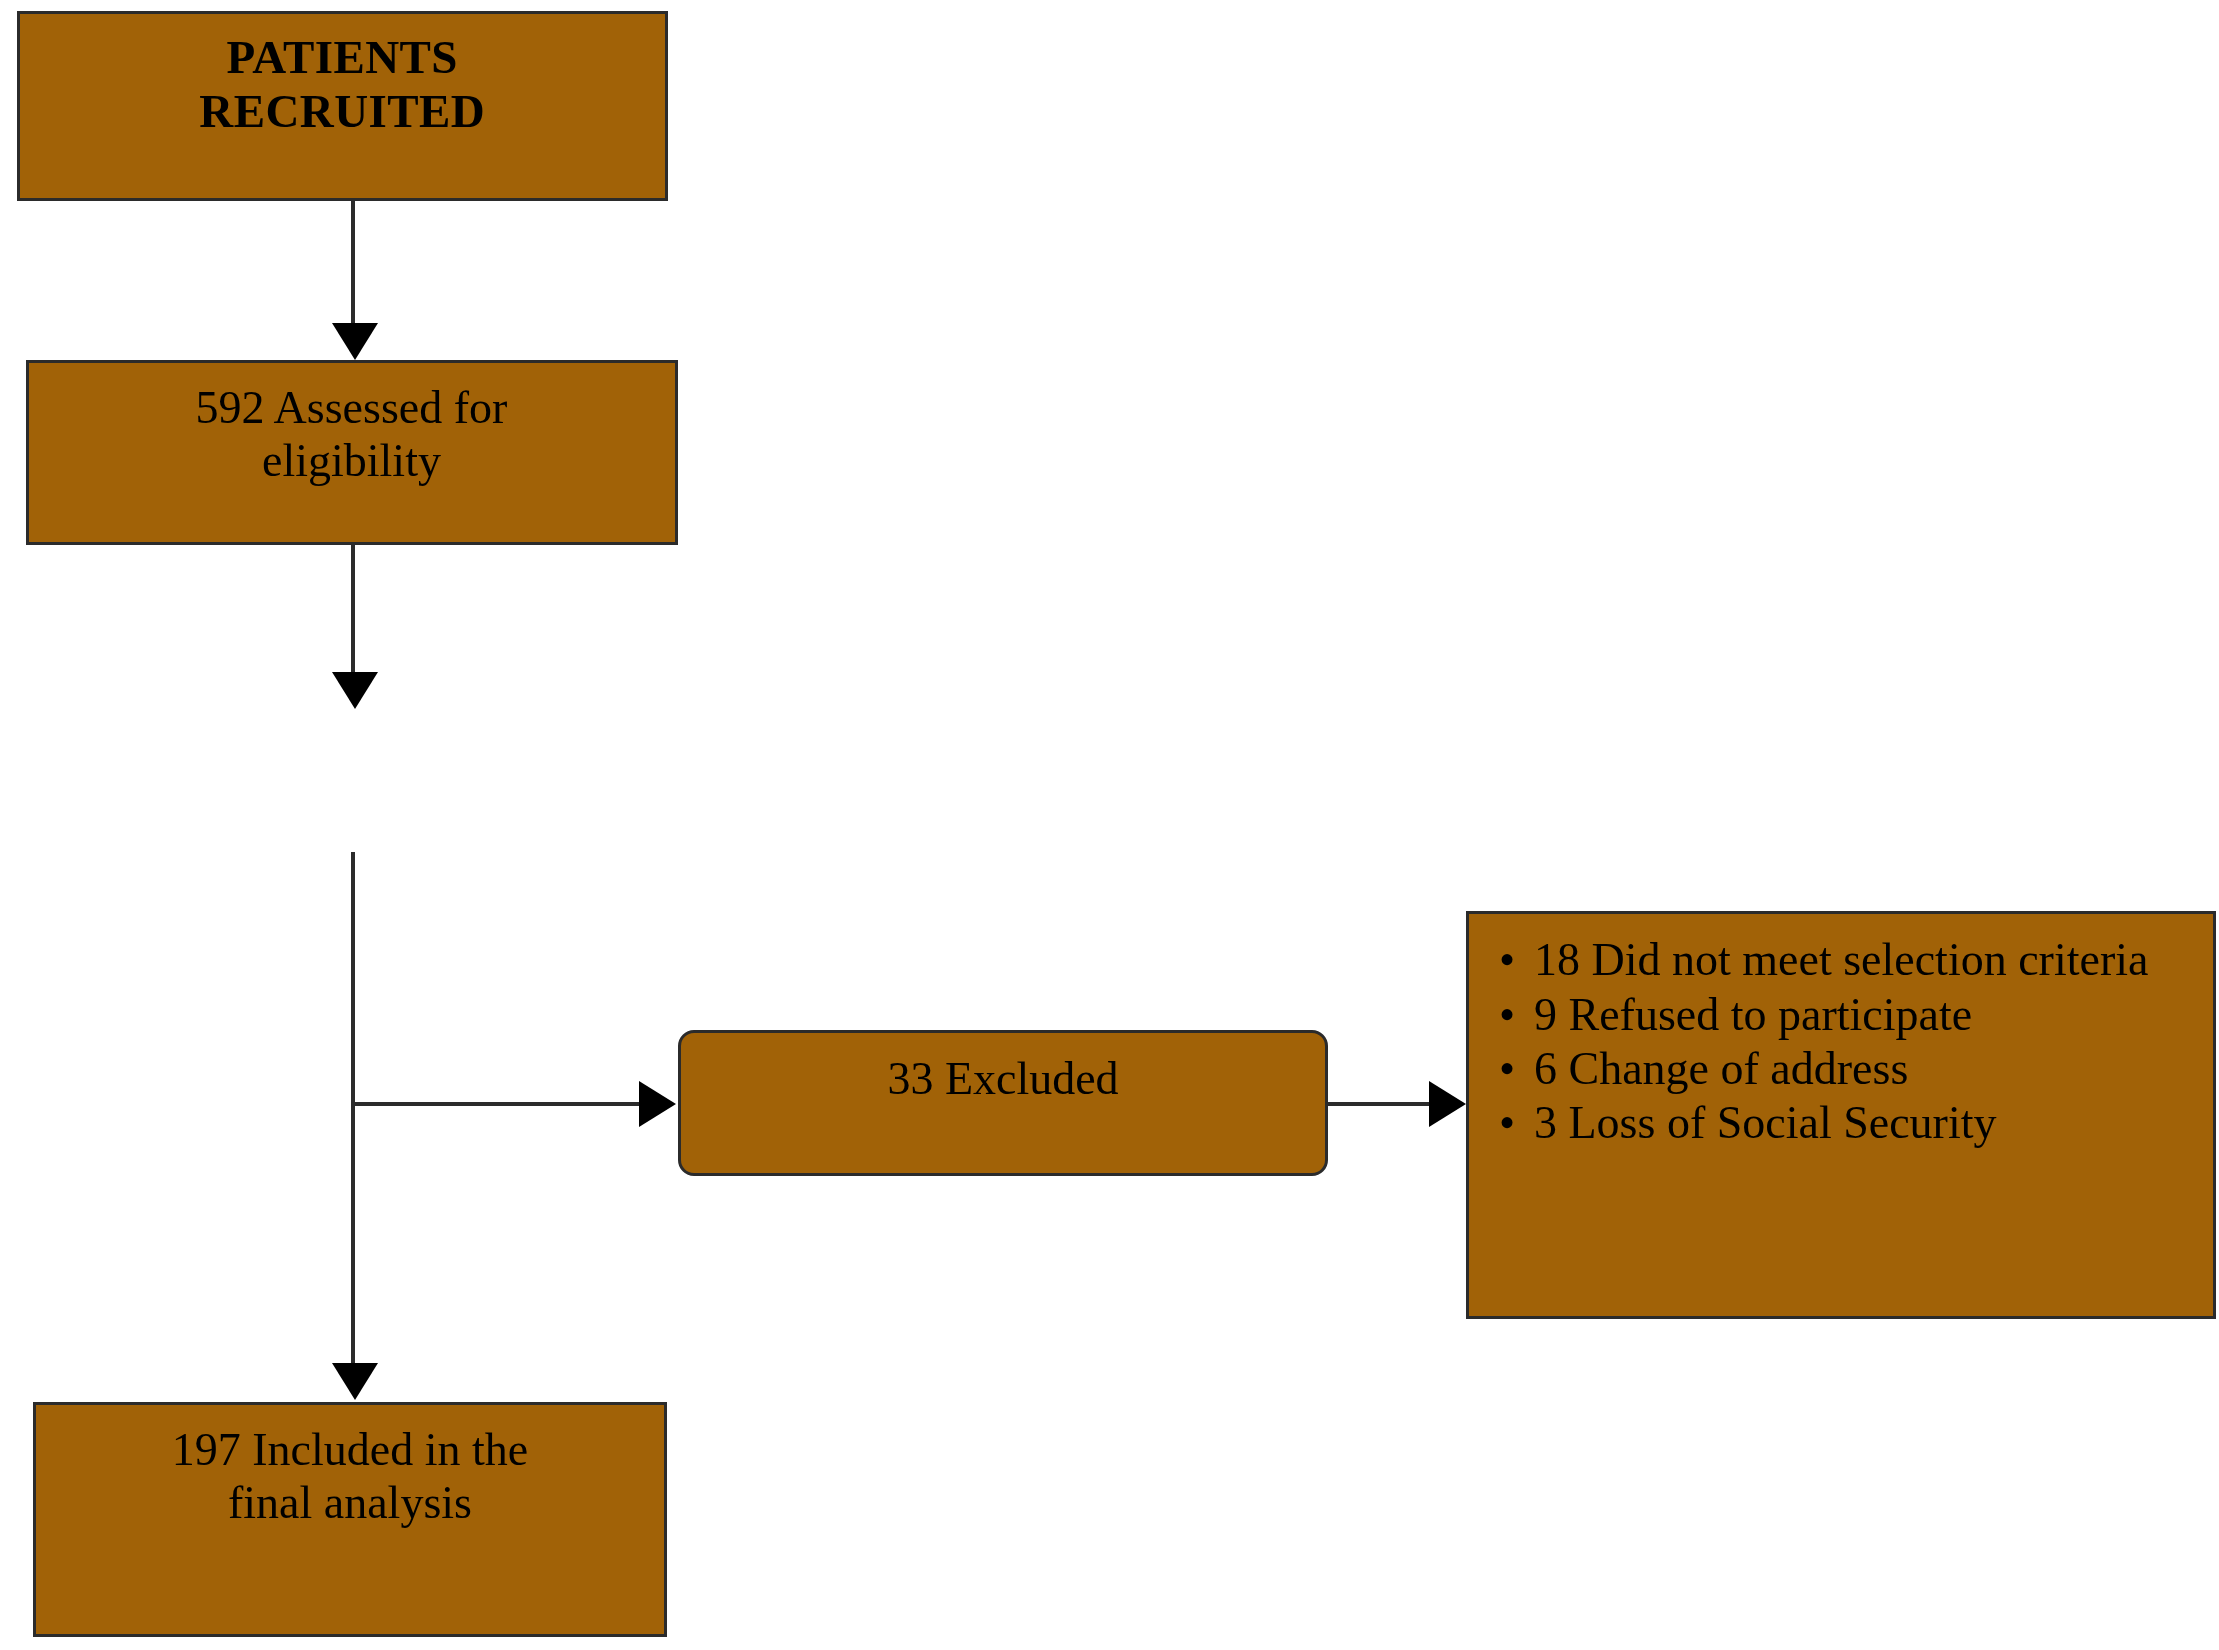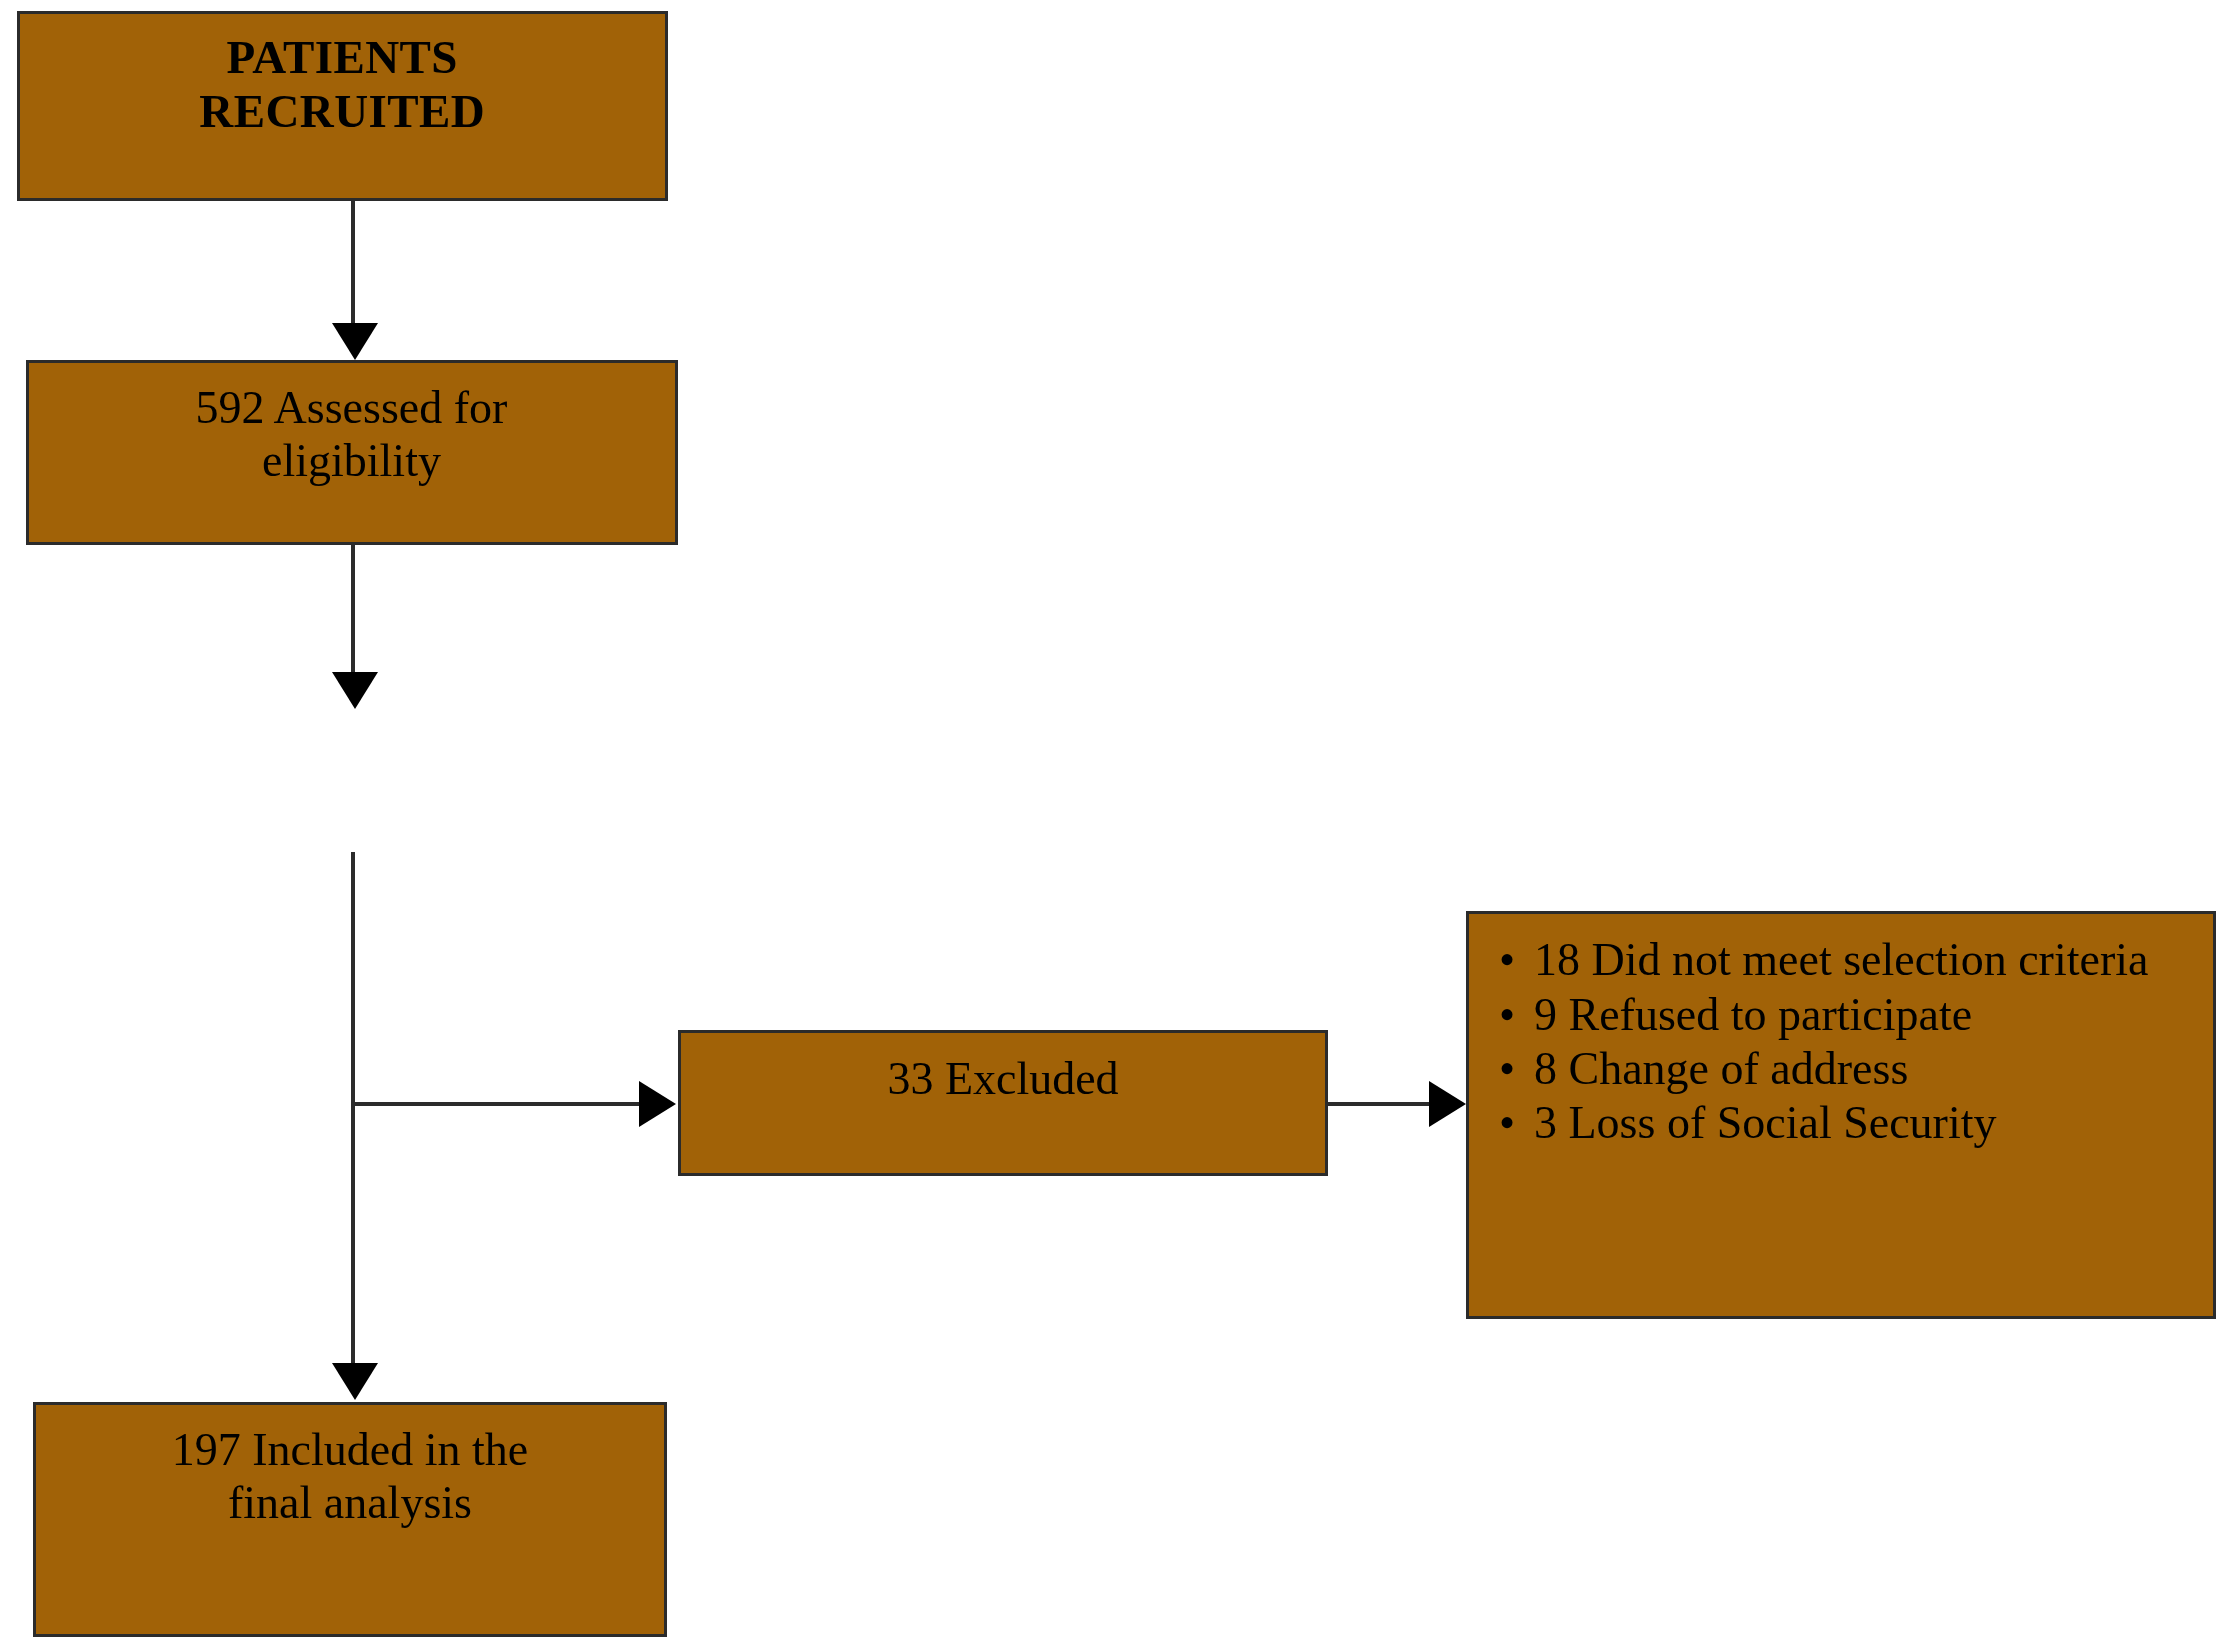--- a/index.html
+++ b/index.html
@@ -57,20 +57,21 @@
     align-items: flex-start;
   }
   #node-eligibles .node-text {
     font-size: 46px;
     padding-top: 17.6px;
   }
   
   #node-excluded {
     left: 678px; top: 1030px; width: 650px; height: 146px;
     align-items: flex-start;
+    border-radius: 16px;
   }
   #node-excluded .node-text {
     font-size: 46px;
     padding-top: 19.3px;
   }
   
   #node-reasons {
     left: 1466px; top: 898px; width: 750px; height: 408px;
     align-items: flex-start;
     justify-content: flex-start;
@@ -174,21 +175,21 @@
     <div class="node-text">33 Excluded</div>
   </div>
 
   <div class="conn-h" id="conn-excluded-reasons"></div>
   <div class="arrow-right" id="arrow-reasons"></div>
 
   <div class="node" id="node-reasons">
     <ul class="reason-list">
       <li class="reason-item">18 Did not meet selection criteria</li>
       <li class="reason-item">9 Refused to participate</li>
-      <li class="reason-item">8 Change of address</li>
+      <li class="reason-item">6 Change of address</li>
       <li class="reason-item">3 Loss of Social Security</li>
     </ul>
   </div>
 
   <div class="arrow-down" id="arrow-included"></div>
 
   <div class="node" id="node-included">
     <div class="node-text">197 Included in the
 final analysis</div>
   </div>

